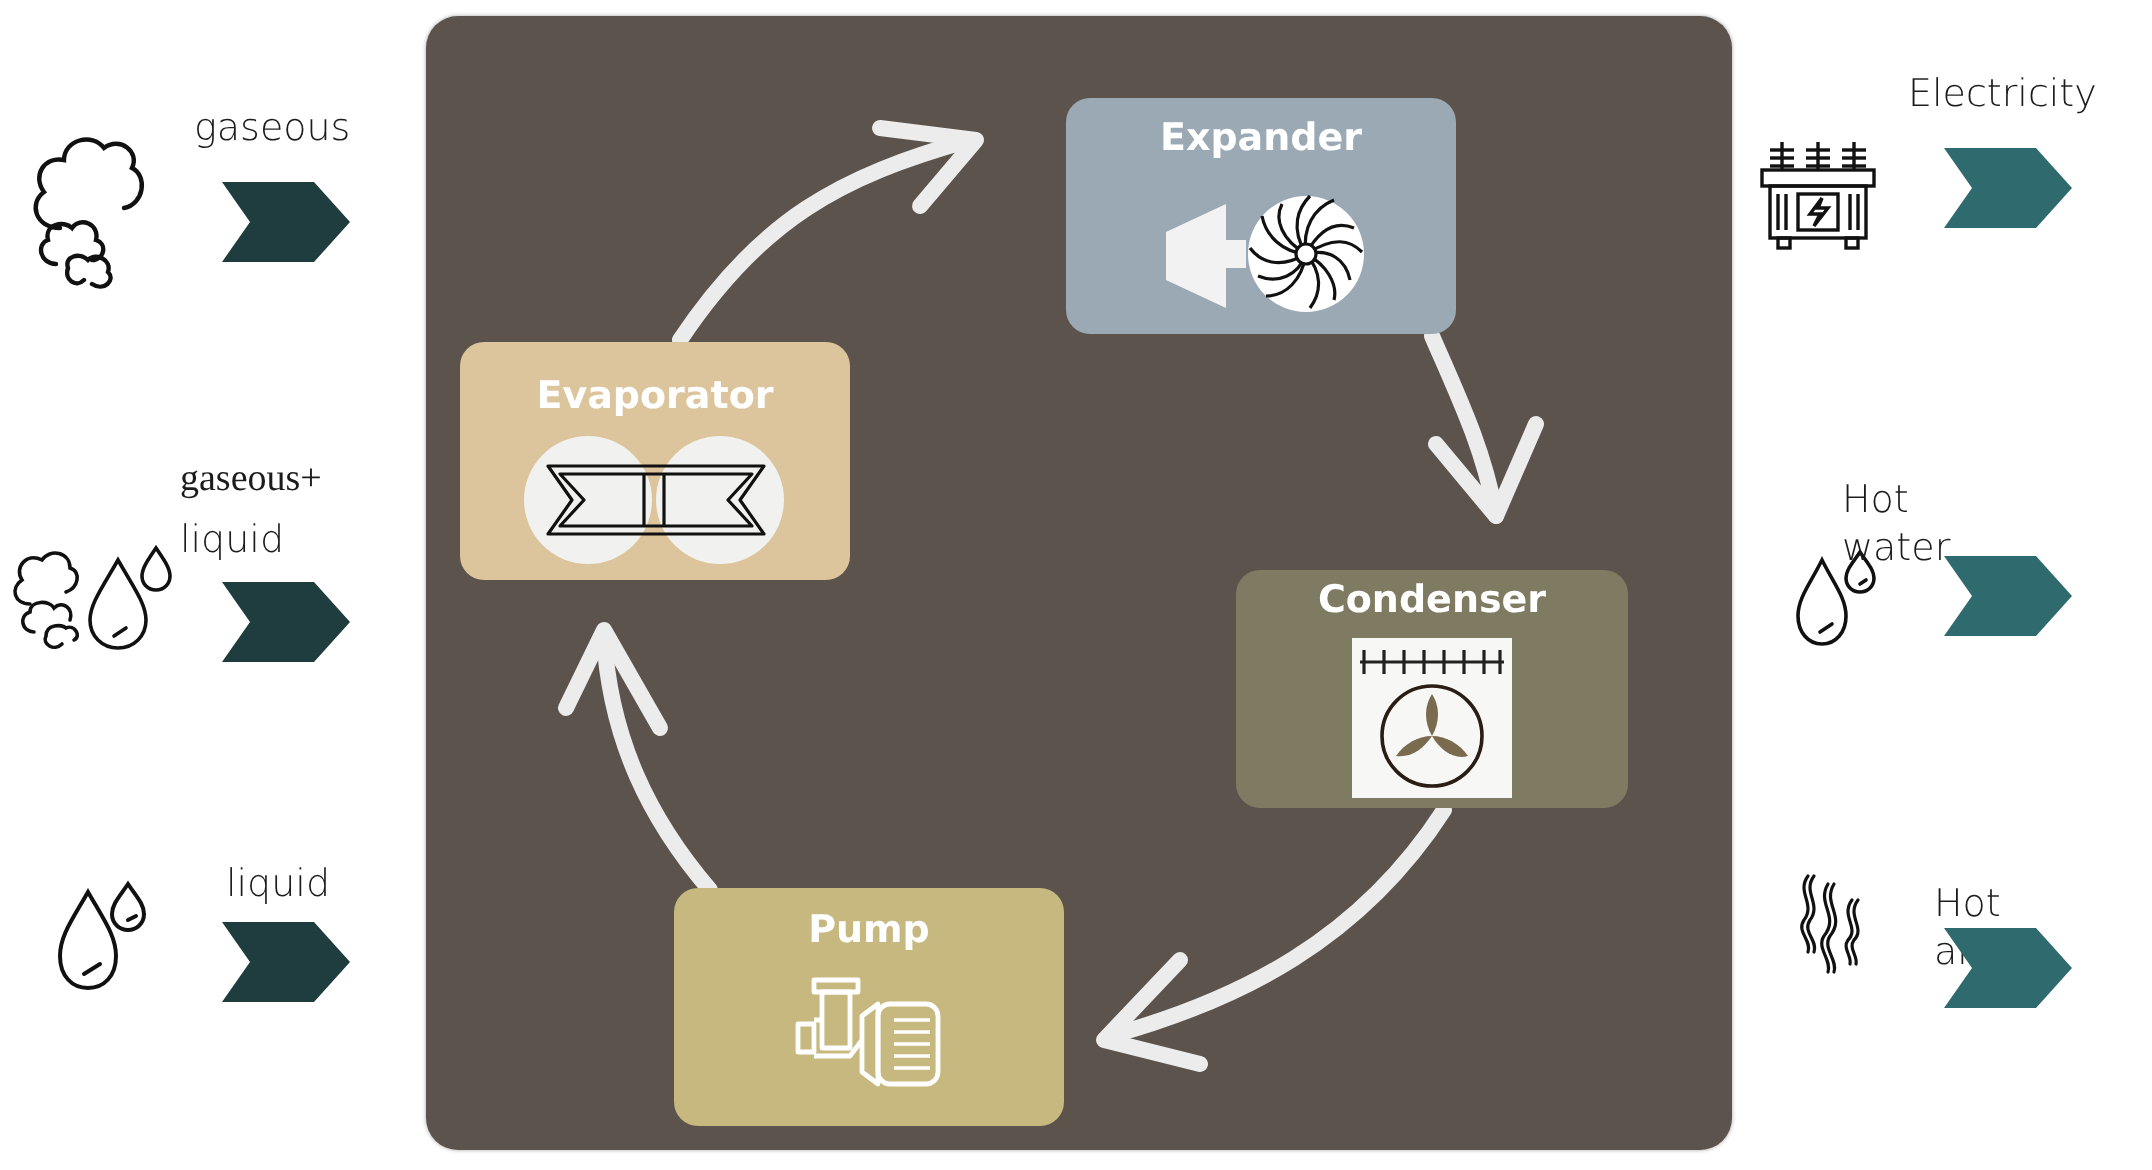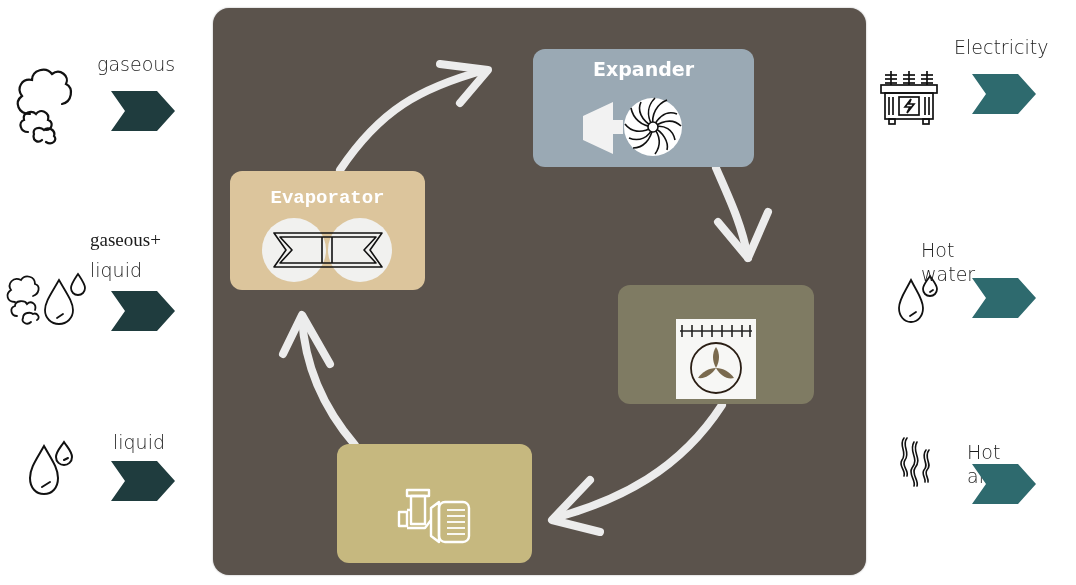--- a/index.html
+++ b/index.html
@@ -73,21 +73,21 @@
   <g>
     <path d="M722 405 C680 470 620 500 555 518"></path>
     <path d="M590 480 L552 520 L600 532"></path>
   </g>
   <g>
     <path d="M355 445 C325 410 305 370 302 318"></path>
     <path d="M283 354 L302 315 L330 364"></path>
   </g>
 </svg>
 
-<div class="abs box" style="left:533px;top:49px;width:195px;height:118px;background:#9aa9b4;padding-left:26px;">
+<div class="abs box" style="left:533px;top:49px;width:195px;height:118px;background:#9aa9b4;">
   <div class="box-title" style="top:9px;">Expander</div>
   <svg class="abs" style="left:46px;top:47px;" width="104" height="62" viewBox="0 0 104 62">
     <polygon points="4,20 34,6 34,24 44,24 44,38 34,38 34,58 4,44" fill="#f2f2f2"></polygon>
     <circle cx="74" cy="31" r="29" fill="#ffffff"></circle>
     <g stroke="#111" stroke-width="1.6" fill="none">
       <path d="M74 31 C80 20 88 14 98 18"></path>
       <path d="M74 31 C86 28 94 34 96 44"></path>
       <path d="M74 31 C82 40 82 50 76 58"></path>
       <path d="M74 31 C72 44 64 52 54 52"></path>
       <path d="M74 31 C62 38 52 36 46 28"></path>
@@ -97,33 +97,34 @@
       <path d="M74 31 C84 36 90 46 88 54"></path>
       <path d="M74 31 C70 42 60 46 50 42"></path>
       <path d="M74 31 C62 30 54 22 52 12"></path>
       <path d="M74 31 C66 18 70 8 76 2"></path>
     </g>
     <circle cx="74" cy="31" r="5" fill="#ffffff" stroke="#111" stroke-width="1.6"></circle>
   </svg>
 </div>
 
 <div class="abs box" style="left:230px;top:171px;width:195px;height:119px;background:#dcc59c;">
-  <div class="box-title" style="top:16px;font-family:Liberation Mono, monospace;">Evaporator</div>
+  <div class="box-title" style="top:16px;">Evaporator</div>
   <svg class="abs" style="left:24px;top:46px;" width="146" height="66" viewBox="0 0 146 66">
     <circle cx="40" cy="33" r="32" fill="#f1f1ef"></circle>
     <circle cx="106" cy="33" r="32" fill="#f1f1ef"></circle>
     <g fill="none" stroke="#111" stroke-width="1.6" stroke-linejoin="round">
       <path d="M20 16 L128 16 L116 33 L128 50 L20 50 L32 33 Z"></path>
       <path d="M26 20 L122 20 L110 33 L122 46 L26 46 L38 33 Z"></path>
       <path d="M68 20 L68 46 M78 20 L78 46"></path>
     </g>
   </svg>
 </div>
 
 <div class="abs box" style="left:618px;top:285px;width:196px;height:119px;background:#7f7b63;">
+  <div class="box-title" style="top:4px;">Condenser</div>
   <svg class="abs" style="left:56px;top:32px;" width="84" height="84" viewBox="0 0 84 84">
     <rect x="2" y="2" width="80" height="80" fill="#f7f7f5"></rect>
     <g stroke="#222" stroke-width="1.6">
       <line x1="6" y1="14" x2="78" y2="14"></line>
       <line x1="8" y1="8" x2="8" y2="20"></line>
         <line x1="18" y1="8" x2="18" y2="20"></line>
       <line x1="28" y1="8" x2="28" y2="20"></line>
         <line x1="38" y1="8" x2="38" y2="20"></line>
       <line x1="48" y1="8" x2="48" y2="20"></line>
         <line x1="58" y1="8" x2="58" y2="20"></line>
@@ -133,20 +134,21 @@
     <circle cx="42" cy="51" r="25" fill="none" stroke="#2a1e14" stroke-width="1.8"></circle>
     <g fill="#7a6a4e">
       <path d="M42 51 C38 44 38 36 42 30 C46 36 46 44 42 51 Z"></path>
       <path d="M42 51 C49 51 56 55 60 61 C53 63 46 58 42 51 Z"></path>
       <path d="M42 51 C38 57 32 62 24 61 C28 55 35 51 42 51 Z"></path>
     </g>
   </svg>
 </div>
 
 <div class="abs box" style="left:337px;top:444px;width:195px;height:119px;background:#c6b87f;">
+  <div class="box-title" style="top:10px;">Pump</div>
   <svg class="abs" style="left:58px;top:42px;" width="82" height="62" viewBox="0 0 82 62" fill="none" stroke="#ffffff" stroke-width="2.4" stroke-linejoin="round">
     <rect x="12" y="4" width="22" height="6"></rect>
     <rect x="16" y="10" width="14" height="28"></rect>
     <rect x="4" y="26" width="8" height="14"></rect>
     <path d="M12 24 L16 24 M12 42 L30 42 L36 34"></path>
     <path d="M36 22 L44 16 L44 56 L36 50 Z"></path>
     <rect x="44" y="16" width="30" height="40" rx="6"></rect>
     <g stroke-width="1.8">
       <line x1="52" y1="24" x2="70" y2="24"></line>
         <line x1="52" y1="30" x2="70" y2="30"></line>

